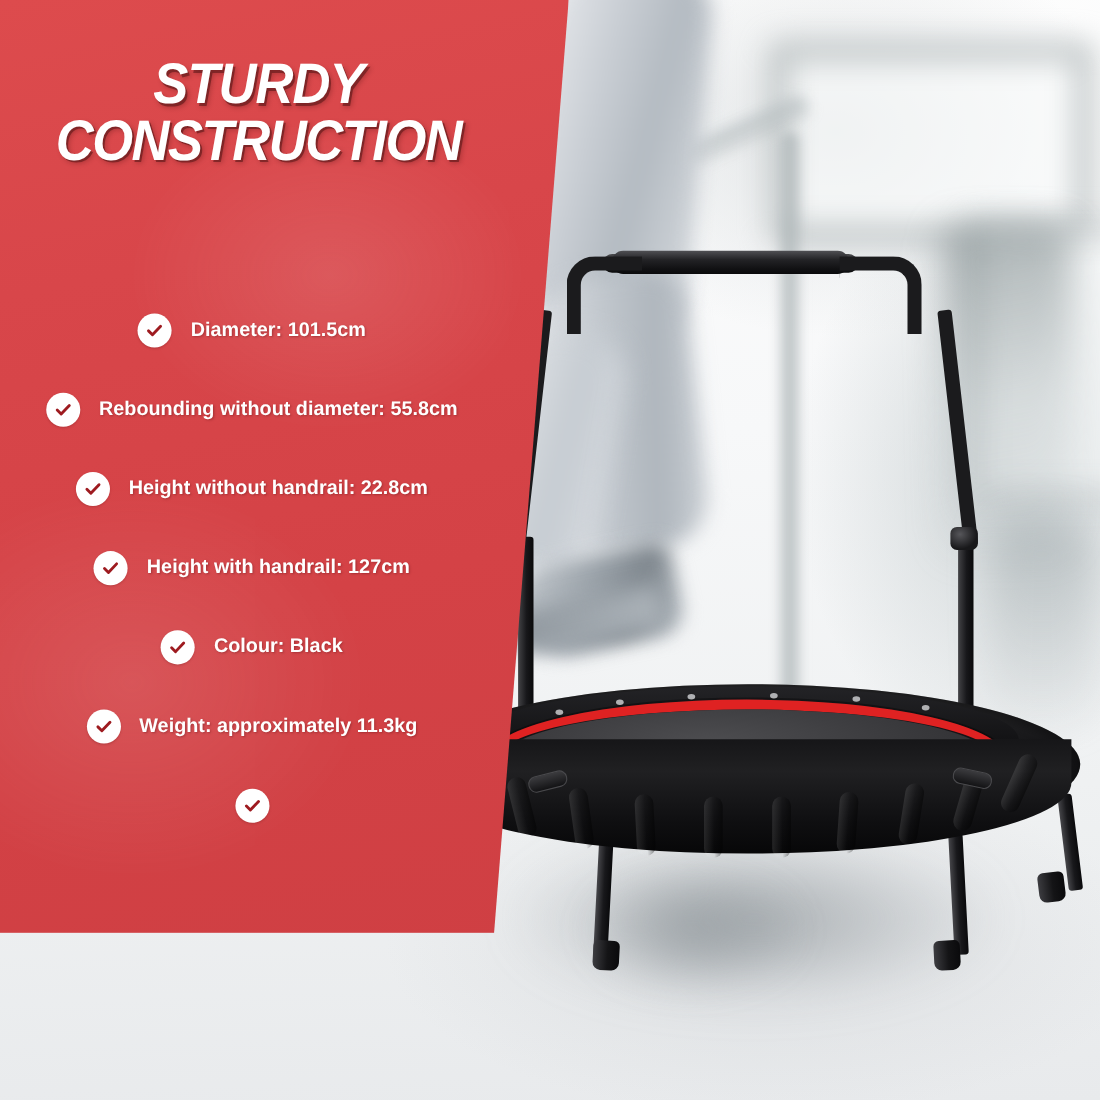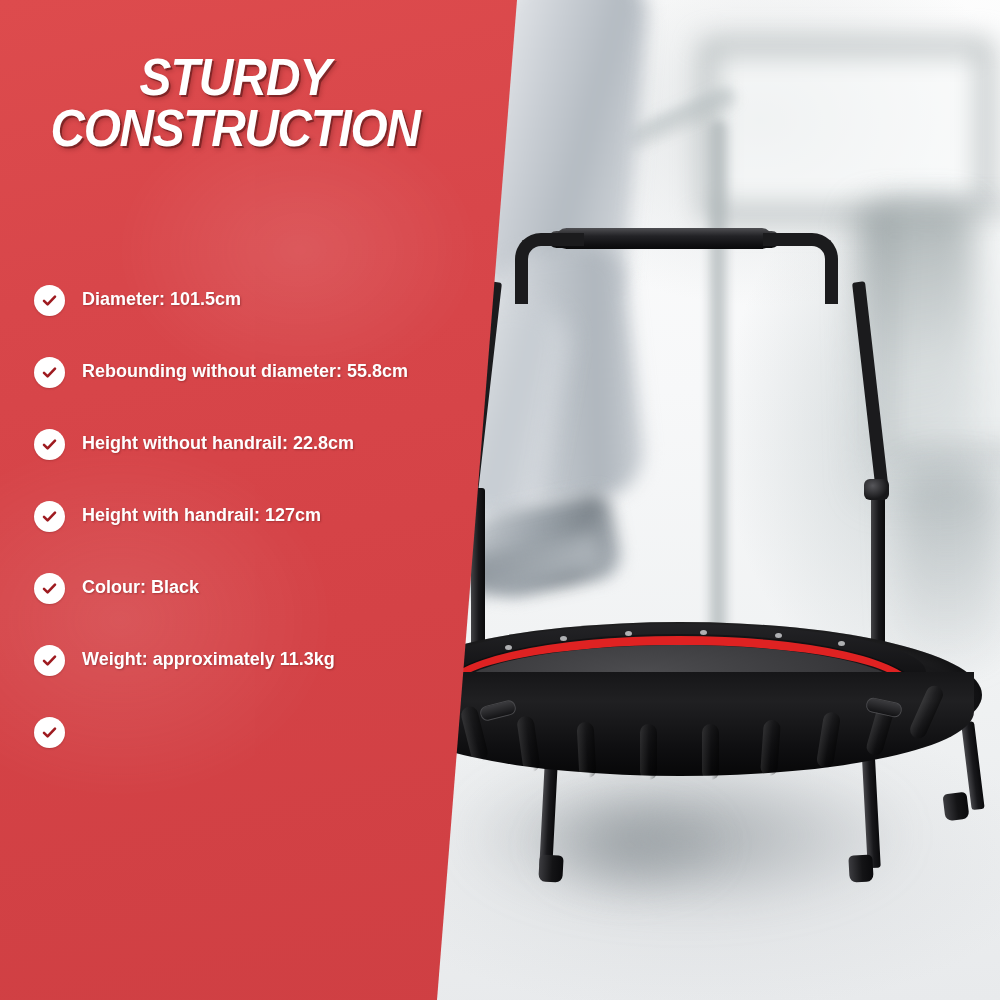--- a/index.html
+++ b/index.html
@@ -104,37 +104,37 @@
   .rivet{position:absolute;width:7px;height:5px;border-radius:50%;background:#c9cacc;opacity:.85;}
   .buckle{position:absolute;width:34px;height:13px;border-radius:7px;
     background:linear-gradient(180deg,#3b3b3e,#131315);border:1px solid #49494c;}
 
   
   .leg{position:absolute;width:13px;background:linear-gradient(90deg,#46464a,#18181b 52%,#0a0a0c);border-radius:3px;}
   .foot{position:absolute;width:24px;height:27px;border-radius:5px 5px 7px 7px;
     background:linear-gradient(90deg,#3c3c40,#141416 55%,#0a0a0c);}
 
   
-  .panel{position:absolute;left:0;top:0;width:560px;height:1000px;
+  .panel{position:absolute;left:0;top:0;width:560px;height:848px;
     background:linear-gradient(168deg,#dd4b4d 0%,#d8464a 28%,#d44246 62%,#cf3f43 100%);
     clip-path:polygon(0 0, 517px 0, 437px 1000px, 0 1000px);}
   .panel-tex{position:absolute;inset:0;opacity:.10;
     background:radial-gradient(ellipse 320px 260px at 120px 620px, #ffffff 0%, rgba(255,255,255,0) 70%),
                radial-gradient(ellipse 260px 200px at 300px 250px, #ffffff 0%, rgba(255,255,255,0) 72%);}
 
   .title{position:absolute;left:0;top:52px;width:470px;text-align:center;
     color:#ffffff;font-weight:bold;font-style:italic;font-size:52px;line-height:.99;
     letter-spacing:-1px;transform:scaleX(.92);transform-origin:center top;
     text-shadow:2px 2px 0 rgba(60,10,12,.45), 3px 3px 5px rgba(60,10,12,.28);
     font-family:"Liberation Sans","DejaVu Sans",sans-serif;}
   .title .l1{display:block;}
   .title .l2{display:block;letter-spacing:-1.5px;}
 
   .features{position:absolute;left:34px;top:288px;width:390px;}
-  .feature{display:flex;align-items:flex-start;margin-bottom:44px;}
+  .feature{display:flex;align-items:flex-start;margin-bottom:44px;justify-content:center;}
   .check{flex:0 0 auto;width:31px;height:31px;border-radius:50%;background:#fff;
     display:flex;align-items:center;justify-content:center;margin-top:-3px;
     box-shadow:0 1px 2px rgba(90,18,20,.25);}
   .check svg{display:block;}
   .ftext{margin-left:17px;color:#ffffff;font-weight:bold;font-size:18px;line-height:1.30;
     text-shadow:1px 1px 2px rgba(90,18,20,.38);}
 </style>
 </head>
 <body>
 

